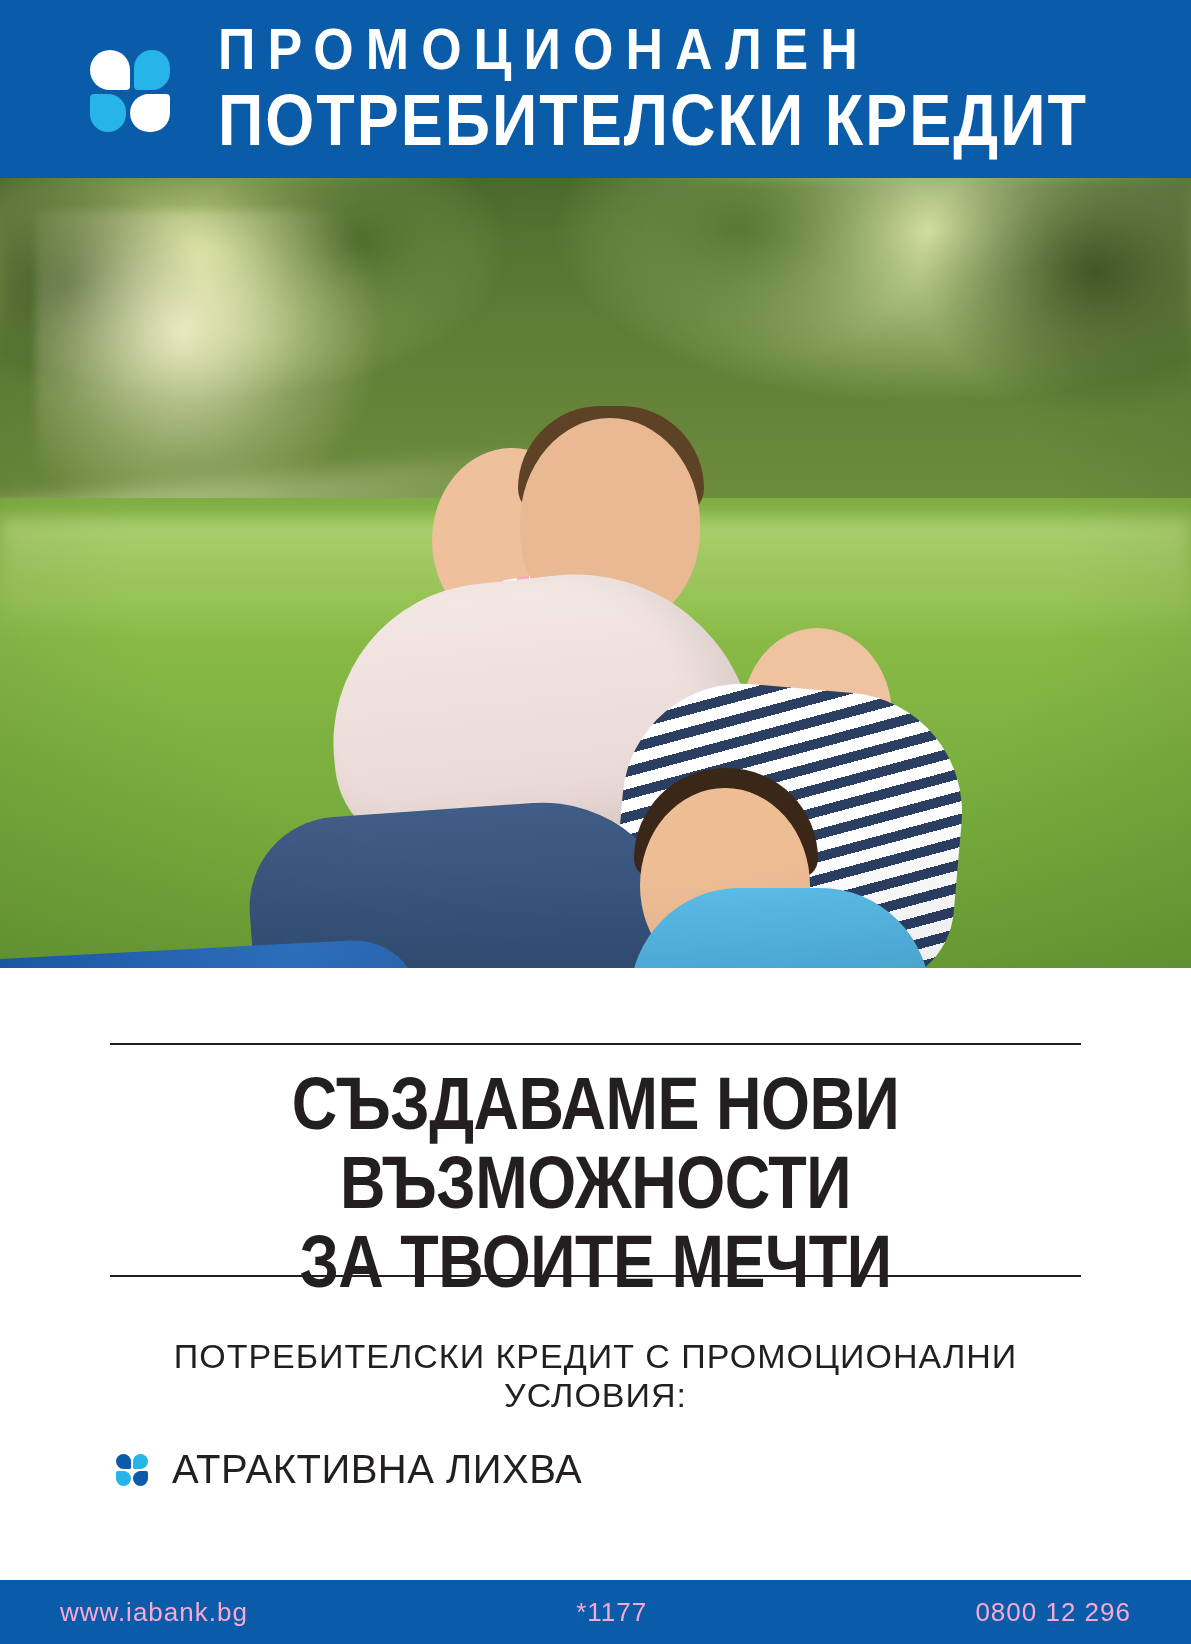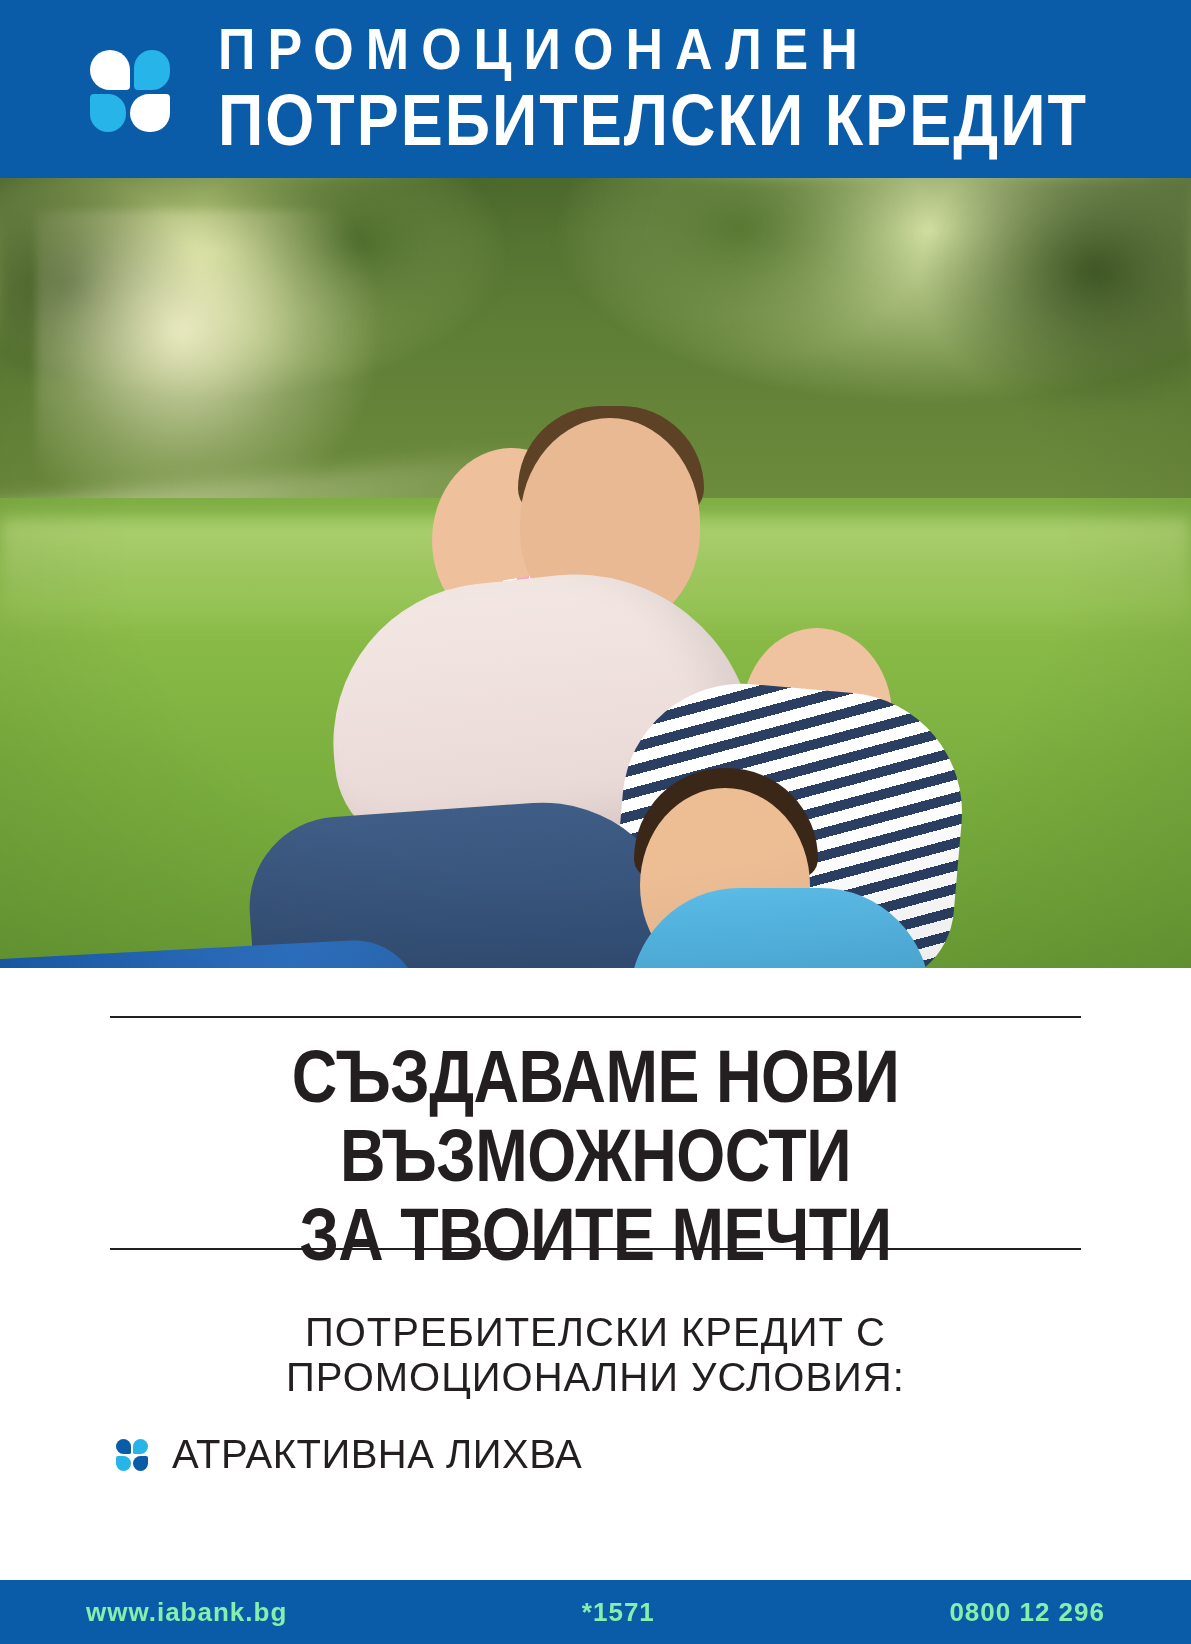--- a/index.html
+++ b/index.html
@@ -260,20 +260,21 @@
     position: absolute;
     inset: 0;
     background: radial-gradient(ellipse at 50% 48%, rgba(0,0,0,0) 55%, rgba(0,0,0,0.12) 100%);
   }
 
   
   .content {
     flex: 1;
     padding: 48px 110px 0 110px;
     box-sizing: border-box;
+    margin-top: 27px;
   }
   .rule {
     height: 2px;
     background: #231f20;
     width: 100%;
   }
   .headline {
     text-align: center;
     font-weight: bold;
     color: #231f20;
@@ -283,21 +284,21 @@
     padding: 16px 0 14px 0;
     transform: scaleY(1.18);
     transform-origin: center top;
   }
   .headline .l2 { display: block; }
   .headline-wrap { padding-bottom: 26px; }
 
   .subhead {
     text-align: center;
     color: #231f20;
-    font-size: 40px;
+    font-size: 34px;
     letter-spacing: 1px;
     padding: 34px 0 18px 0;
     font-weight: 400;
   }
 
   .bullets {
     margin-top: 14px;
   }
   .bullet {
     display: flex;
@@ -326,24 +327,24 @@
     letter-spacing: 0.5px;
   }
 
   
   .footer {
     height: 64px;
     background: #0a5ca8;
     display: flex;
     align-items: center;
     justify-content: space-between;
-    padding: 0 86px;
+    padding: 0 60px;
     box-sizing: border-box;
-    color: #86efac;
-    font-weight: bold;
+    color: #f9a8d4;
+    font-weight: normal;
     font-size: 26px;
     letter-spacing: 1px;
   }
   .footer .center { flex: 0 0 auto; }
 </style>
 </head>
 <body>
 
 <div class="poster">
 
@@ -412,17 +413,17 @@
         <span class="bullet-text">АТРАКТИВНА ЛИХВА</span>
       </div>
 
 
 
     </div>
   </div>
 
   <div class="footer">
     <span>www.iabank.bg</span>
-    <span class="center">*1571</span>
+    <span class="center">*1177</span>
     <span>0800 12 296</span>
   </div>
 
 </div>
 
 </body></html>

